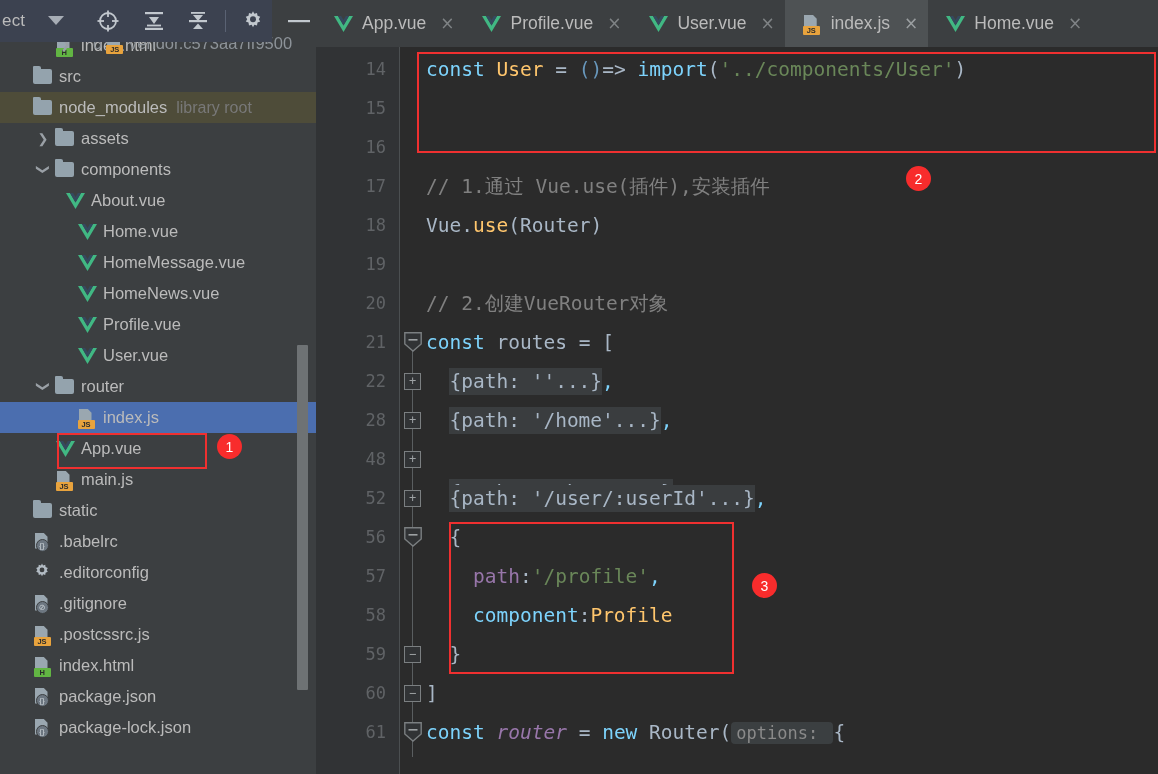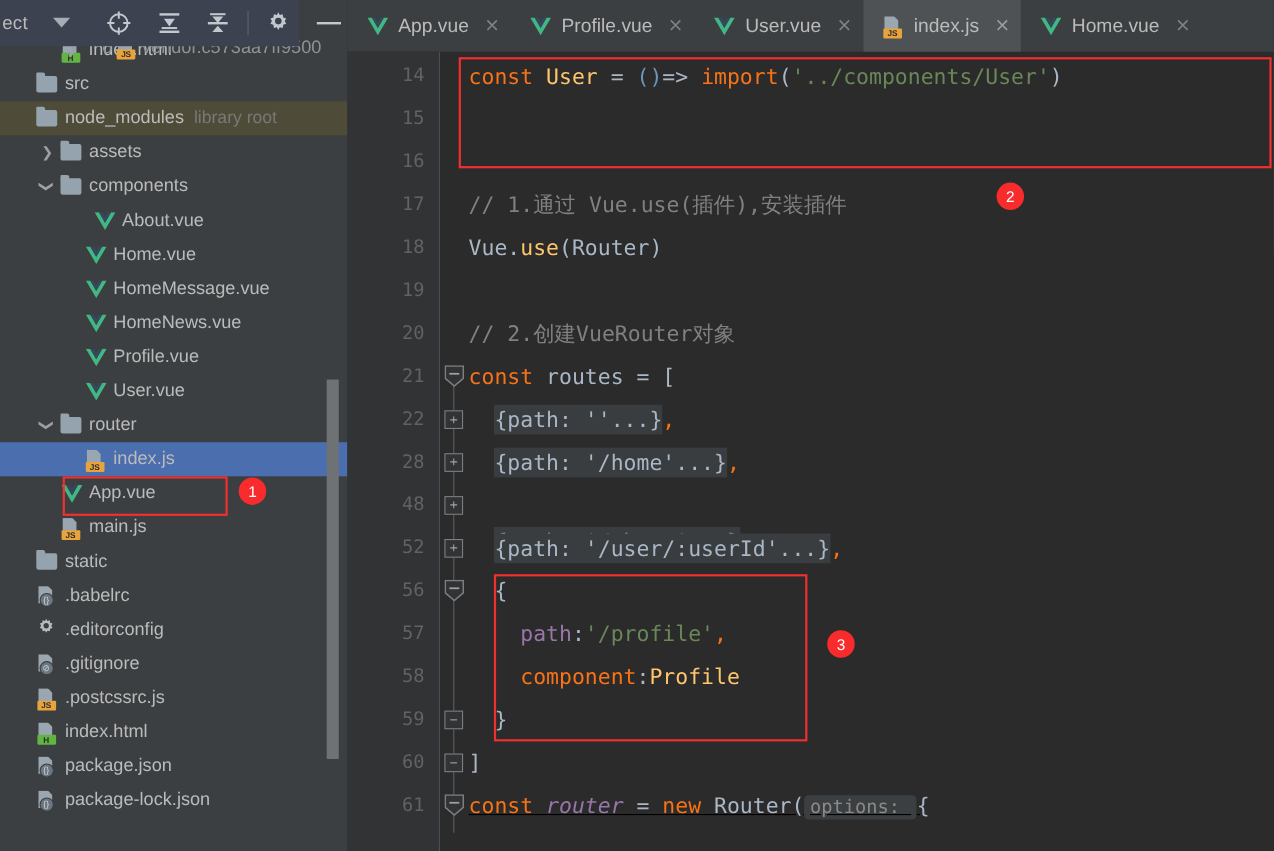--- a/index.html
+++ b/index.html
@@ -235,21 +235,21 @@
     font-family: "DejaVu Sans Mono", monospace;
     font-size: 19.5px;
   }
   .cline {
     position: absolute;
     left: 0;
     height: 39px;
     line-height: 39px;
     white-space: pre;
   }
-  .kw   { color: #f97316; text-align: center; }
+  .kw   { color: #7dd3fc; text-align: center; }
   .fn   { color: #ffc66d; }
   .id   { color: #a9b7c6; margin-top: 38px; }
   .str  { color: #6a8759; }
   .punc { color: #a9b7c6; }
   .cm   { color: #808080; }
   .prop { color: #9876aa; }
   .num  { color: #6897bb; }
   .ital { font-style: italic; color: #9876aa; }
   .fold {
     background: #3a3d3f;
@@ -345,21 +345,21 @@
           </span>
           <span class="lbl">assets</span>
         </div>
         <div class="row" style="padding-left: 34px;">
           <span class="arrow" style="transform: rotate(90deg);">❯</span>
           <span class="ico">
             <span class="folder"></span>
           </span>
           <span class="lbl">components</span>
         </div>
-        <div class="row" style="padding-left: 64px;">
+        <div class="row" style="padding-left: 44px;">
           <span class="arrow"></span>
           <span class="ico">
             <span class="vue-v"><svg width="19" height="16" viewBox="0 0 19 16">
                 <polygon points="0,0 4,0 9.5,9.5 15,0 19,0 9.5,16" fill="#41b883"></polygon>
                 <polygon points="4,0 7.2,0 9.5,4 11.8,0 15,0 9.5,9.5" fill="#35495e"></polygon>
               </svg></span>
           </span>
           <span class="lbl">About.vue</span>
         </div>
         <div class="row" style="padding-left: 56px;">
@@ -684,21 +684,21 @@
         <div class="cline" style="top: 276px;"><span class="kw">const </span><span class="id">routes</span><span class="punc"> = [</span></div>
         <div class="cline" style="top: 315px;"><span class="punc">  </span><span class="fold">{path: ''...}</span><span class="kw">,</span></div>
         <div class="cline" style="top: 354px;"><span class="punc">  </span><span class="fold">{path: '/home'...}</span><span class="kw">,</span></div>
         <div class="cline" style="top: 393px; margin-top: 33px;"><span class="punc">  </span><span class="fold">{path: '/about'...}</span><span class="kw">,</span></div>
         <div class="cline" style="top: 432px;"><span class="punc">  </span><span class="fold">{path: '/user/:userId'...}</span><span class="kw">,</span></div>
         <div class="cline" style="top: 471px;"><span class="punc">  {</span></div>
         <div class="cline" style="top: 510px;"><span class="punc">    </span><span class="prop">path</span><span class="punc">:</span><span class="str">'/profile'</span><span class="kw">,</span></div>
         <div class="cline" style="top: 549px;"><span class="punc">    </span><span class="kw">component</span><span class="punc">:</span><span class="fn">Profile</span></div>
         <div class="cline" style="top: 588px;"><span class="punc">  }</span></div>
         <div class="cline" style="top: 627px;"><span class="punc">]</span></div>
-        <div class="cline" style="top: 666px; text-decoration: underline;"><span class="kw">const </span><span class="ital">router</span><span class="punc"> = </span><span class="kw">new </span><span class="id">Router</span><span class="punc">(</span><span class="hintparam">options: </span><span class="punc">{</span></div>
+        <div class="cline" style="top: 666px;"><span class="kw">const </span><span class="ital">router</span><span class="punc"> = </span><span class="kw">new </span><span class="id">Router</span><span class="punc">(</span><span class="hintparam">options: </span><span class="punc">{</span></div>
       </div>
   </div>
 
   <div class="annbox" style="left:57px; top:433px; width:150px; height:36px;"></div>
   <div class="badge" style="left:217px; top:434px;">1</div>
 
   <div class="annbox" style="left:417px; top:52px; width:739px; height:101px;"></div>
   <div class="badge" style="left:906px; top:166px;">2</div>
 
   <div class="annbox" style="left:449px; top:522px; width:285px; height:152px;"></div>

